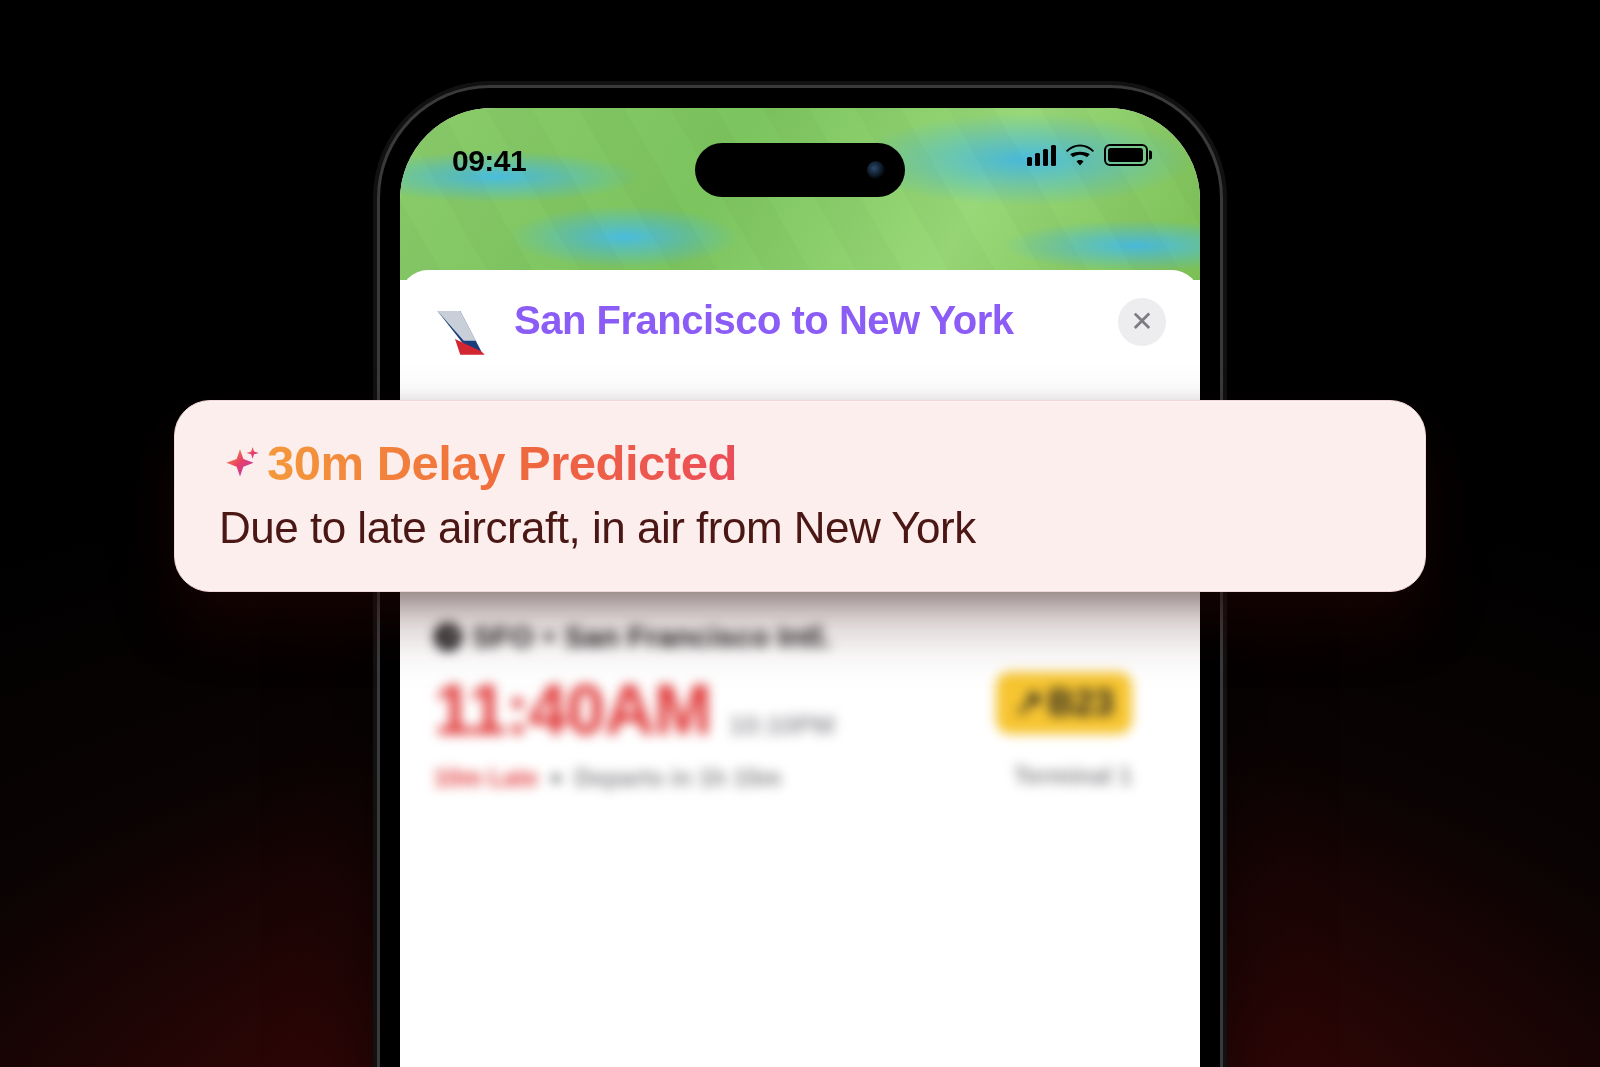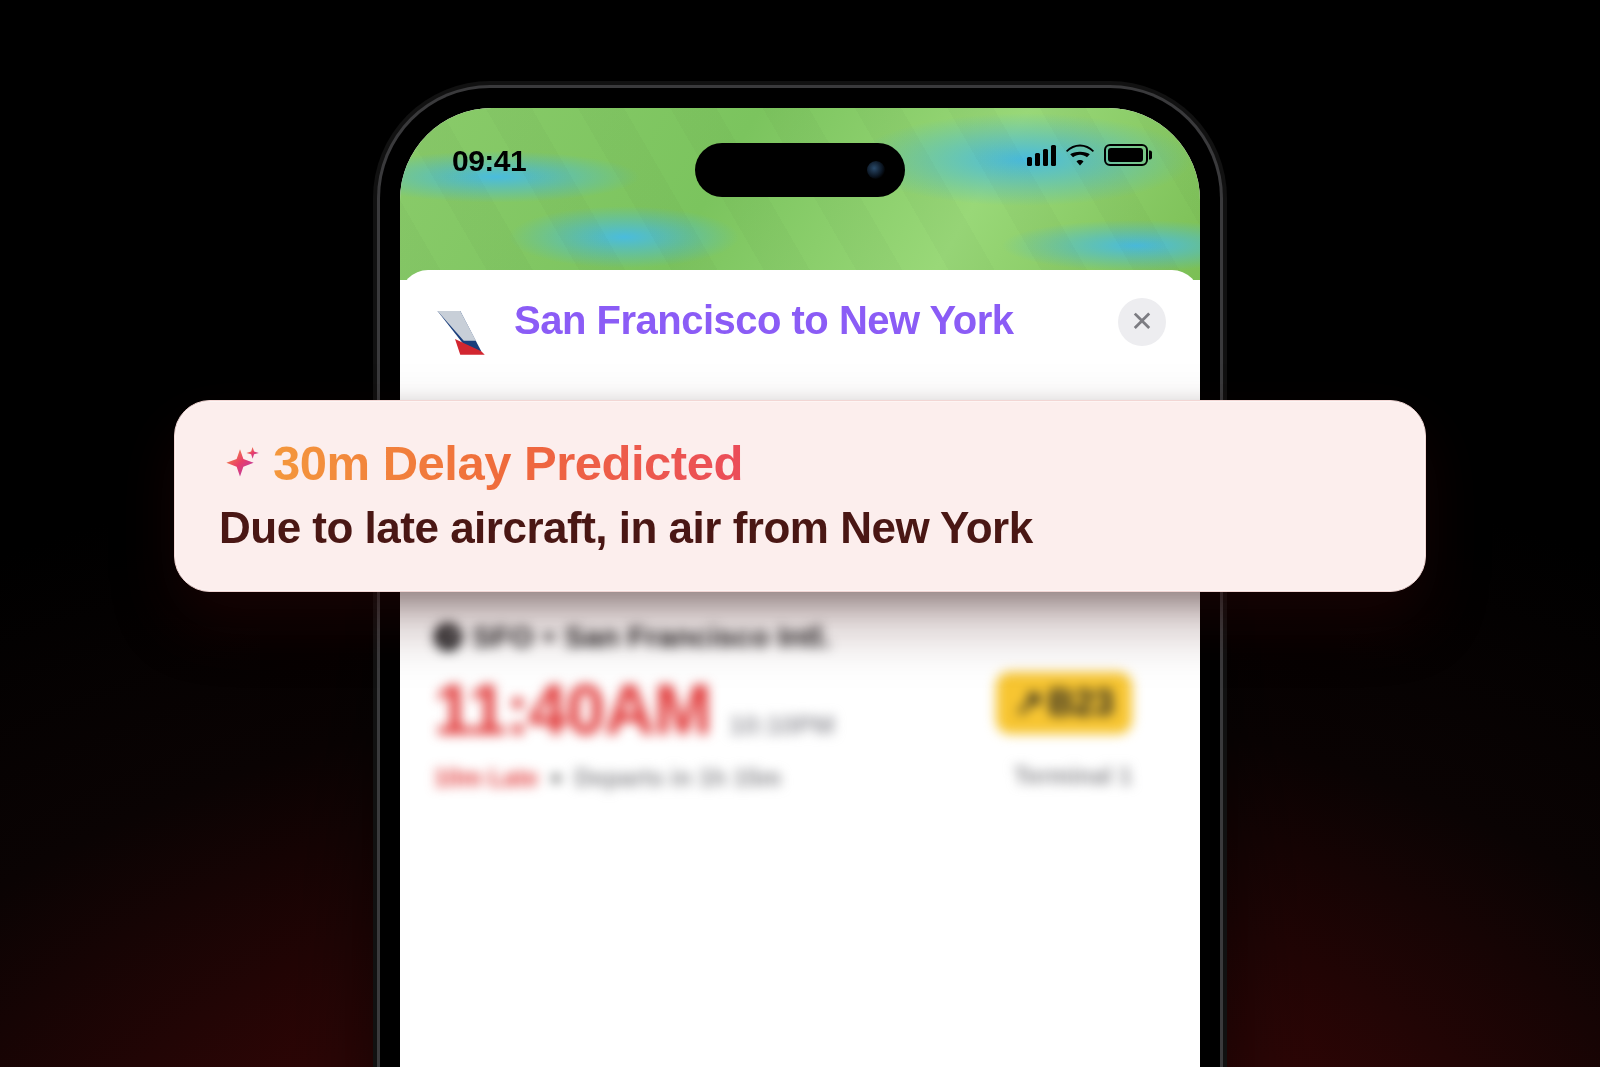--- a/index.html
+++ b/index.html
@@ -140,27 +140,27 @@
     border:1px solid #f2d6d4;
     border-radius:36px;
     padding:34px 44px 38px 44px;
     box-shadow:
       0 30px 60px rgba(60,10,10,0.35),
       0 10px 25px rgba(0,0,0,0.25),
       0 0 0 1px rgba(255,255,255,0.4) inset;
     z-index:500;
   }
   .pred-line1 {
-    display:flex; align-items:center; gap:12px;
+    display:flex; align-items:center; gap:6px;
     font-size:49px; font-weight:700; letter-spacing:-0.5px;
     background:linear-gradient(90deg, #f5a23c 0%, #ef6a3c 25%, #e93d68 55%, #c63caa 80%, #a83dc0 100%);
     -webkit-background-clip:text; background-clip:text; color:transparent;
   }
   .sparkle { width:42px; height:42px; flex:0 0 42px; }
-  .pred-line2 { color:#4a1714; font-size:44px; font-weight:700; margin-top:12px; letter-spacing:-0.5px; }
+  .pred-line2 { color:#4a1714; font-size:44px; font-weight:400; margin-top:12px; letter-spacing:-0.5px; }
 
 </style>
 </head>
 <body>
 
 <div class="device">
   <div class="side-btn silence"></div>
   <div class="side-btn vol-up"></div>
   <div class="side-btn vol-dn"></div>
   <div class="side-btn power"></div>

